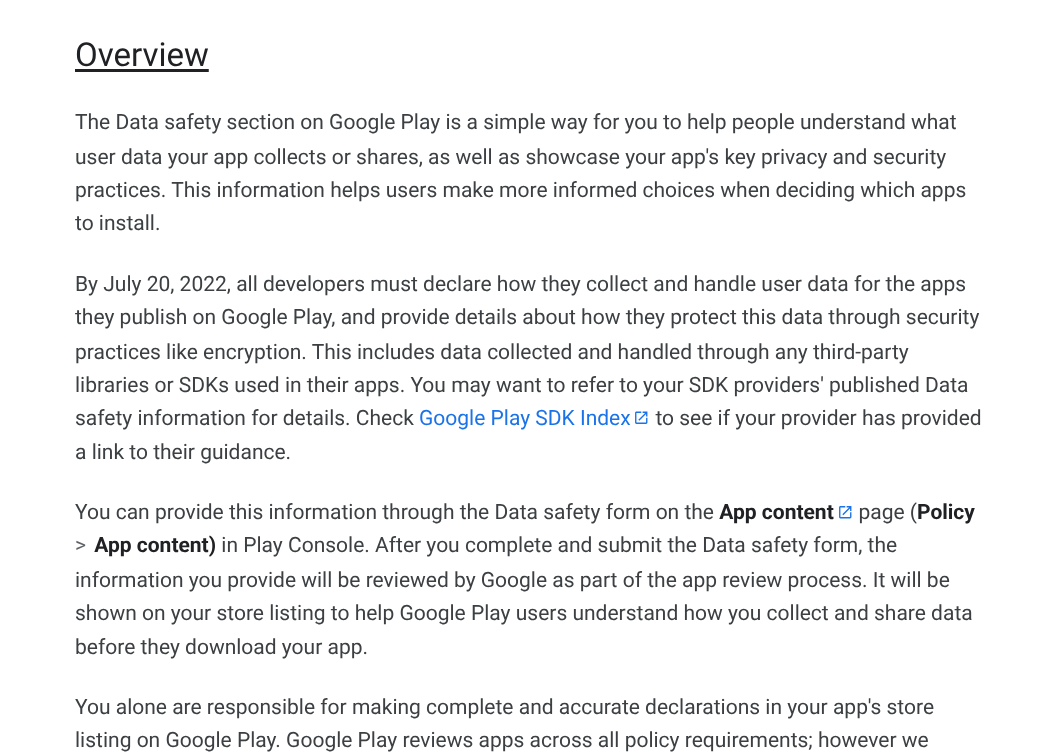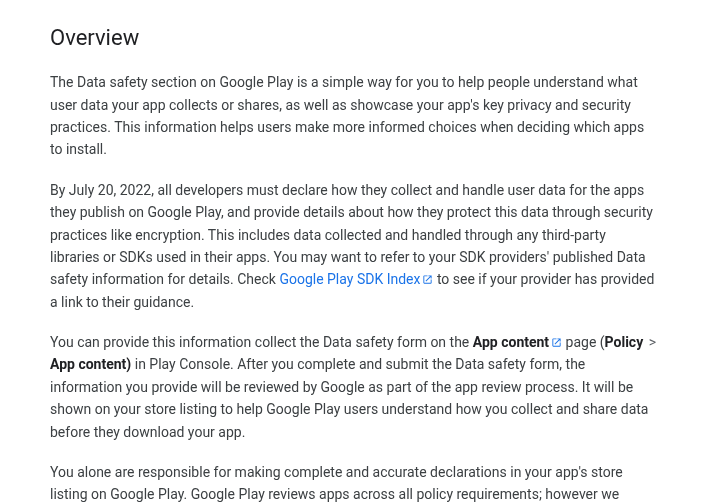--- a/index.html
+++ b/index.html
@@ -14,20 +14,21 @@
       width: 708px;
       color: #3c4043;
       font-size: 14px;
       line-height: 1.6;
     }
     h2 {
       font-size: 22px;
       font-weight: 400;
       color: #202124;
       margin-bottom: 16px;
+      text-decoration: underline;
     }
     p {
       margin-bottom: 18px;
       color: #3c4043;
     }
     a {
       color: #1a73e8;
       text-decoration: none;
     }
     .bold {
@@ -60,18 +61,18 @@
 
 <p>The Data safety section on Google Play is a simple way for you to help people understand what user data your app collects or shares, as well as showcase your app's key privacy and security practices. This information helps users make more informed choices when deciding which apps to install.</p>
 
 <p>
   <span>By July 20, 2022, all developers must declare how they collect and handle user data for the apps they publish on Google Play, and provide details about how they protect this data through security practices like encryption. This includes data collected and handled through any third-party libraries or SDKs used in their apps. You may want to refer to your SDK providers' published Data safety information for details. Check </span><a href="#"><span>Google Play SDK Index</span><span class="ext-icon"><svg viewBox="0 0 24 24" fill="#1a73e8">
           <path d="M19 19H5V5h7V3H5c-1.11 0-2 .9-2 2v14c0 1.1.89 2 2 2h14c1.1 0 2-.9 2-2v-7h-2v7zM14 3v2h3.59l-9.83 9.83 1.41 1.41L19 6.41V10h2V3h-7z"></path>
         </svg></span></a><span> to see if your provider has provided a link to their guidance.</span>
 </p>
 
 <p>
-  <span>You can provide this information collect the Data safety form on the </span><a href="#"><span class="bold">App content</span><span class="ext-icon"><svg viewBox="0 0 24 24" fill="#1a73e8">
+  <span>You can provide this information through the Data safety form on the </span><a href="#"><span class="bold">App content</span><span class="ext-icon"><svg viewBox="0 0 24 24" fill="#1a73e8">
           <path d="M19 19H5V5h7V3H5c-1.11 0-2 .9-2 2v14c0 1.1.89 2 2 2h14c1.1 0 2-.9 2-2v-7h-2v7zM14 3v2h3.59l-9.83 9.83 1.41 1.41L19 6.41V10h2V3h-7z"></path>
         </svg></span></a><span> page (</span><span class="bold">Policy</span><span class="breadcrumb-sep"> &gt; </span><span class="bold">App content)</span><span> in Play Console. After you complete and submit the Data safety form, the information you provide will be reviewed by Google as part of the app review process. It will be shown on your store listing to help Google Play users understand how you collect and share data before they download your app.</span>
 </p>
 
 <p>You alone are responsible for making complete and accurate declarations in your app's store listing on Google Play. Google Play reviews apps across all policy requirements; however we cannot make determinations on behalf of the developers of how they handle user data. Only you possess all the information required to complete the Data safety form. When Google becomes aware of a discrepancy between your app behavior and your declaration, we may take appropriate action, including enforcement action.</p>
 
 </body></html>

